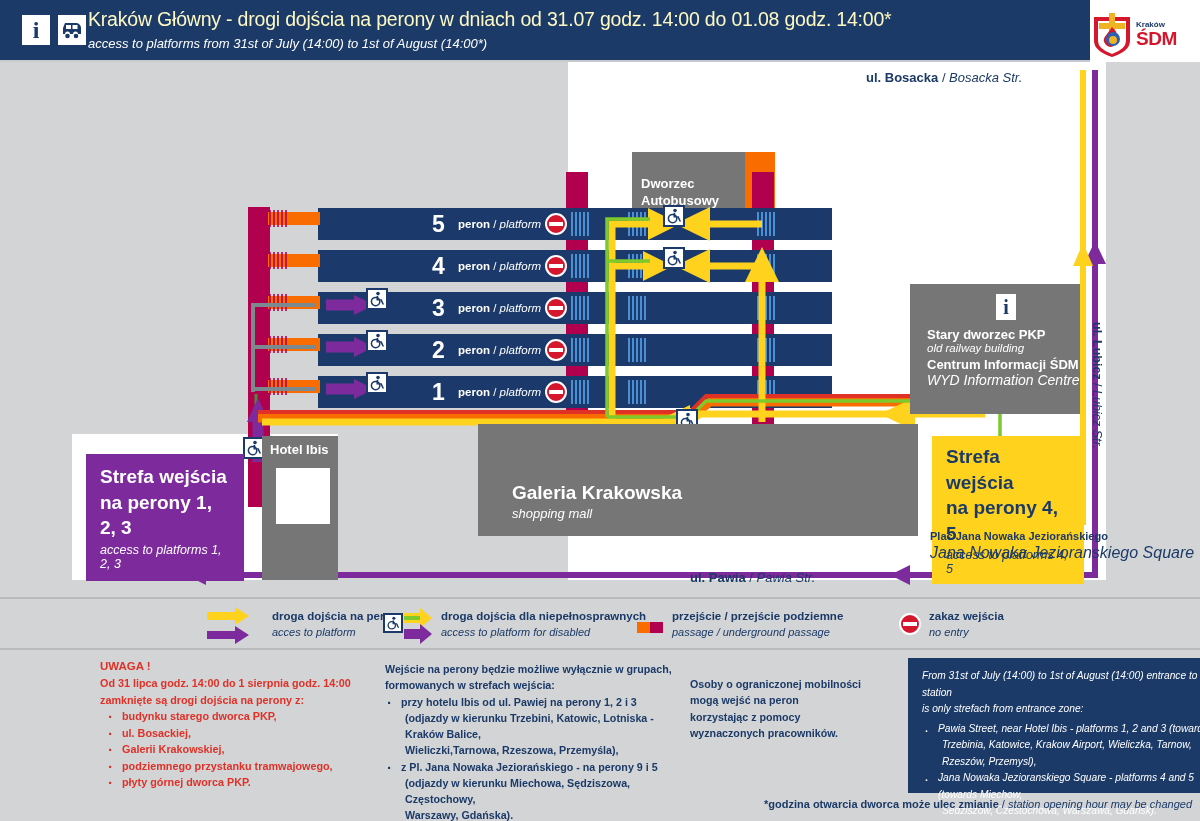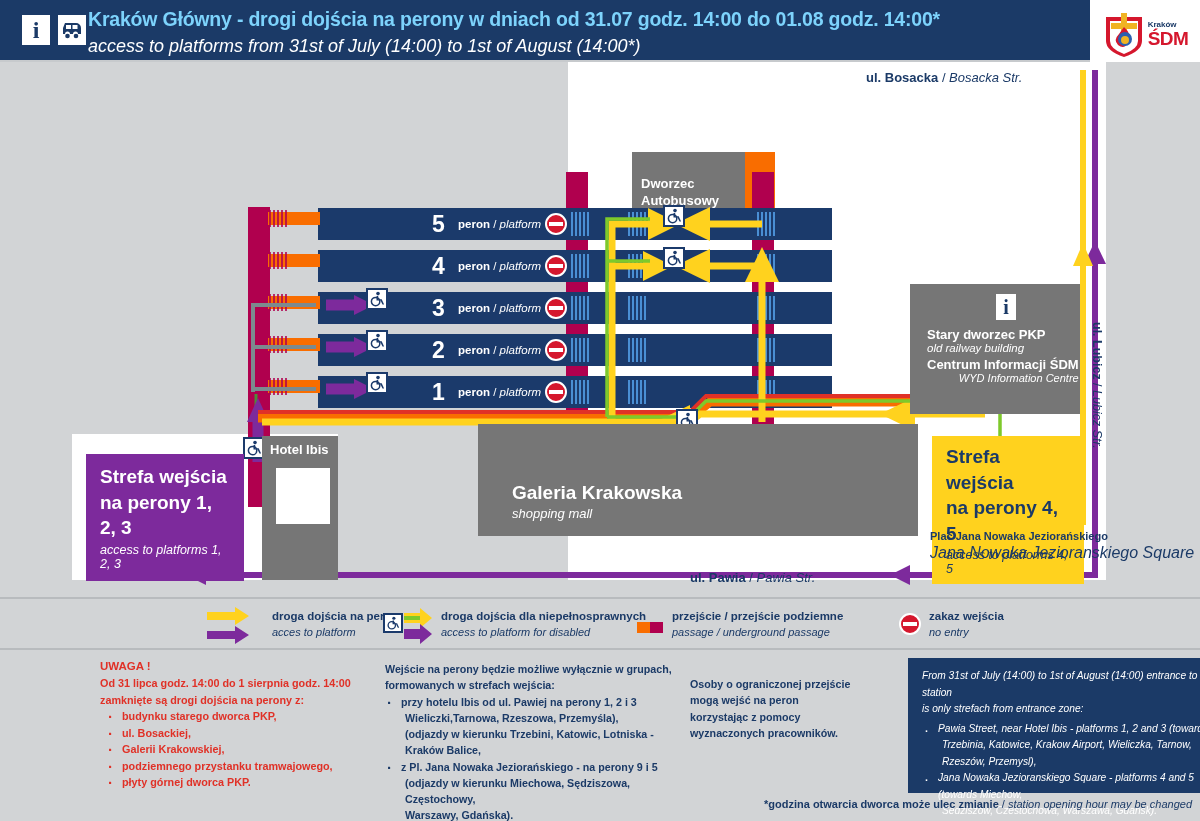--- a/index.html
+++ b/index.html
@@ -20,31 +20,31 @@
     border-bottom:2px solid #c7cacd;
   }
   .hdr-icons { position:absolute; left:20px; top:13px; display:flex; gap:4px; }
   .hdr-icon {
     width:32px; height:34px; background:#fff; border:2px solid #1b3a67;
     display:flex; align-items:center; justify-content:center;
     color:#1b3a67;
   }
   .hdr-icon .info-i { font-weight:bold; font-size:24px; font-family:"Liberation Serif", serif; line-height:1; }
   .hdr-title {
-    position:absolute; left:88px; top:8px; color:#7dd3fc;
-    font-size:19.5px; font-weight:bold; letter-spacing:-0.2px;
+    position:absolute; left:88px; top:8px; color:#fef9c3;
+    font-size:19.5px; font-weight:normal; letter-spacing:-0.2px;
     white-space:nowrap;
   }
   .hdr-sub {
     position:absolute; left:88px; top:36px; color:#ffffff;
-    font-size:18px; font-style:italic; white-space:nowrap;
+    font-size:13px; font-style:italic; white-space:nowrap;
   }
   .sdm-logo {
     position:absolute; right:0px; top:0px; width:110px; height:70px;
-    background:#ffffff; display:flex; align-items:center; justify-content:center;
+    background:#ffffff; display:flex; align-items:center; 
   }
   .sdm-text { font-size:9px; line-height:1.05; margin-left:2px; }
   .sdm-krakow { color:#1b3a67; font-weight:bold; font-size:8px; }
   .sdm-big { color:#d5172d; font-weight:bold; font-size:19px; letter-spacing:-0.5px; }
 
   
   .map {
     position:absolute; left:0; top:62px; width:1200px; height:535px;
     background:#d2d4d6; overflow:hidden;
   }
@@ -590,21 +590,21 @@
     </div>
 
     <div class="gray-block" style="left:910px; top:222px; width:170px; height:130px;"></div>
     <div style="position:absolute; left:996px; top:232px; width:20px; height:26px; background:#fff; display:flex; align-items:center; justify-content:center;">
       <span style="color:#1b3a67; font-weight:bold; font-size:20px; font-family:'Liberation Serif',serif; line-height:1;">i</span>
     </div>
     <div class="bldg-label" style="left:927px; top:265px;">
       <div class="pl" style="font-size:13px;">Stary dworzec PKP</div>
       <div class="en" style="font-size:11.5px;">old railway building</div>
       <div class="pl" style="font-size:13px; margin-top:3px;">Centrum Informacji ŚDM</div>
-      <div class="en" style="font-size:11px;text-align:right;">WYD Information Centre</div>
+      <div class="en" style="font-size:14px;text-align:right;">WYD Information Centre</div>
     </div>
 
     <div class="zone-yellow" style="left:932px; top:374px; width:152px;">
       <div class="l1">Strefa wejścia</div>
       <div class="l2">na perony 4, 5</div>
       <div class="l3">access to platforms 4, 5</div>
     </div>
     <div style="position:absolute; left:930px; top:468px; color:#1b3a67; font-size:11px; font-weight:bold;">Plac Jana Nowaka Jeziorańskiego</div>
     <div style="position:absolute; left:930px; top:482px; color:#1b3a67; font-size:16px; font-style:italic;">Jana Nowaka Jezioranskiego Square</div>
 
@@ -689,33 +689,33 @@
         <li>płyty górnej dworca PKP.</li>
       </ul>
     </div>
 
     <div class="f-blue">
       <div>Wejście na perony będzie możliwe wyłącznie w grupach,</div>
       <div>formowanych w strefach wejścia:</div>
       <ul>
         <li>
           <span>przy hotelu Ibis od ul. Pawiej na perony 1, 2 i 3</span>
+          <span class="ind">(odjazdy w kierunku Trzebini, Katowic,  Lotniska - Kraków Balice,</span>
           <span class="ind">Wieliczki,Tarnowa, Rzeszowa, Przemyśla),</span>
-          <span class="ind">(odjazdy w kierunku Trzebini, Katowic,  Lotniska - Kraków Balice,</span>
         </li>
         <li>
           <span>z Pl. Jana Nowaka Jeziorańskiego - na perony 9 i 5</span>
           <span class="ind">(odjazdy w kierunku Miechowa, Sędziszowa, Częstochowy,</span>
           <span class="ind"> Warszawy, Gdańska).</span>
         </li>
       </ul>
     </div>
 
     <div class="f-blue2">
-      <div>Osoby o ograniczonej przejście</div>
+      <div>Osoby o ograniczonej mobilności</div>
       <div>mogą wejść na peron</div>
       <div>korzystając z pomocy</div>
       <div>wyznaczonych pracowników.</div>
     </div>
 
     <div class="f-panel">
       <div>From 31st of July (14:00) to 1st of August (14:00) entrance to the station</div>
       <div>is only strefach from entrance zone:</div>
       <ul>
         <li>

